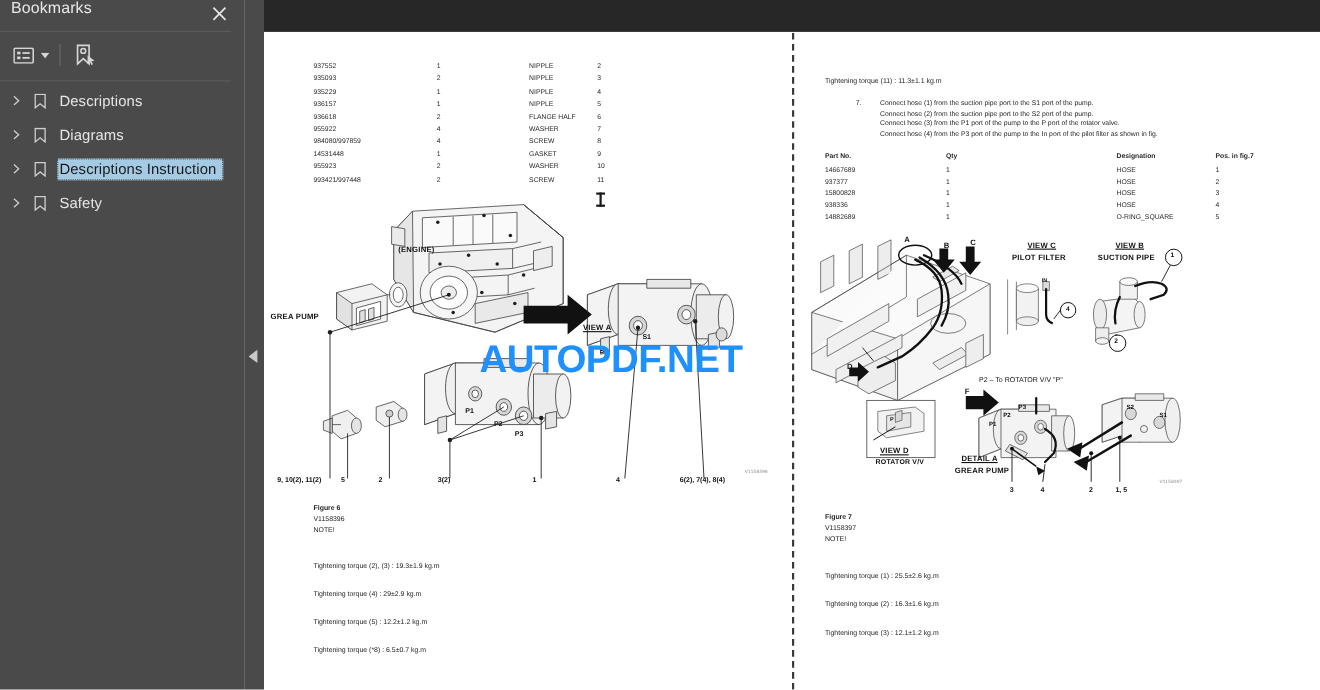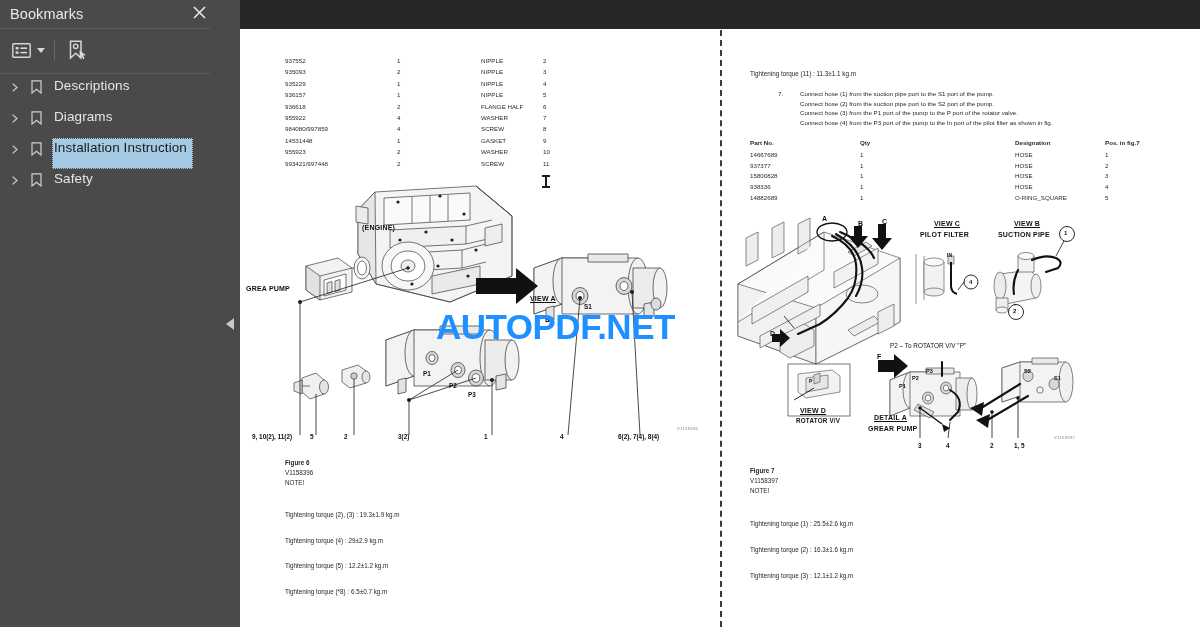--- a/index.html
+++ b/index.html
@@ -11,21 +11,21 @@
   }
   #root { position: relative; width: 1200px; height: 627px; }
 
   
   .sidebar {
     position: absolute; left: 0; top: 0; width: 222px; height: 627px;
     background: #4a4a4a; color: #e8e8e8;
   }
   .sidebar-header {
     position: relative; height: 28px;
-    display: flex; align-items: center;
+    display: flex; align-items: flex-start;
   }
   .sidebar-title {
     font-size: 14.5px; color: #e9e9e9; padding-left: 10px;
     letter-spacing: .1px; font-weight: 400;
   }
   .close-btn {
     position: absolute; right: 12px; top: 1px;
     width: 22px; height: 22px; cursor: pointer;
     display: flex; align-items: center; justify-content: center;
   }
@@ -45,21 +45,21 @@
   .tb-caret {
     width: 14px; height: 24px; display: flex; align-items: center;
     justify-content: center; cursor: pointer;
   }
   .tb-sep {
     width: 1px; height: 20px; background: #6a6a6a; margin: 0 9px 0 6px;
   }
 
   .bm-list { position: absolute; top: 76px; left: 0; right: 0; }
   .bm-row {
-    display: flex; height: 31px;
+    display: flex; align-items: center; height: 31px;
     padding-left: 4px; cursor: pointer;
   }
   .bm-arrow {
     width: 22px; height: 22px; display: flex; align-items: center;
     justify-content: center; flex: 0 0 22px; cursor: pointer;
   }
   .bm-icon {
     width: 20px; height: 22px; display: flex; align-items: center;
     justify-content: center; flex: 0 0 20px; margin-right: 6px;
   }
@@ -248,21 +248,21 @@
         <span class="bm-arrow">
           <svg width="6" height="9" viewBox="0 0 6 9">
               <path d="M0.6 0.6 L5 4.5 L0.6 8.4" fill="none" stroke="#cfcfcf" stroke-width="1.2"></path>
             </svg>
         </span>
         <span class="bm-icon">
           <svg width="11" height="14" viewBox="0 0 11 14">
               <path d="M1 0.8 L10 0.8 L10 13 L5.5 9.3 L1 13 Z" fill="none" stroke="#cfcfcf" stroke-width="1.2"></path>
             </svg>
         </span>
-        <span class="bm-label">Installation Instruction</span>
+        <span class="bm-label">Descriptions Instruction</span>
       </div>
 
 
       <div class="bm-row">
         <span class="bm-arrow">
           <svg width="6" height="9" viewBox="0 0 6 9">
               <path d="M0.6 0.6 L5 4.5 L0.6 8.4" fill="none" stroke="#cfcfcf" stroke-width="1.2"></path>
             </svg>
         </span>
         <span class="bm-icon">

